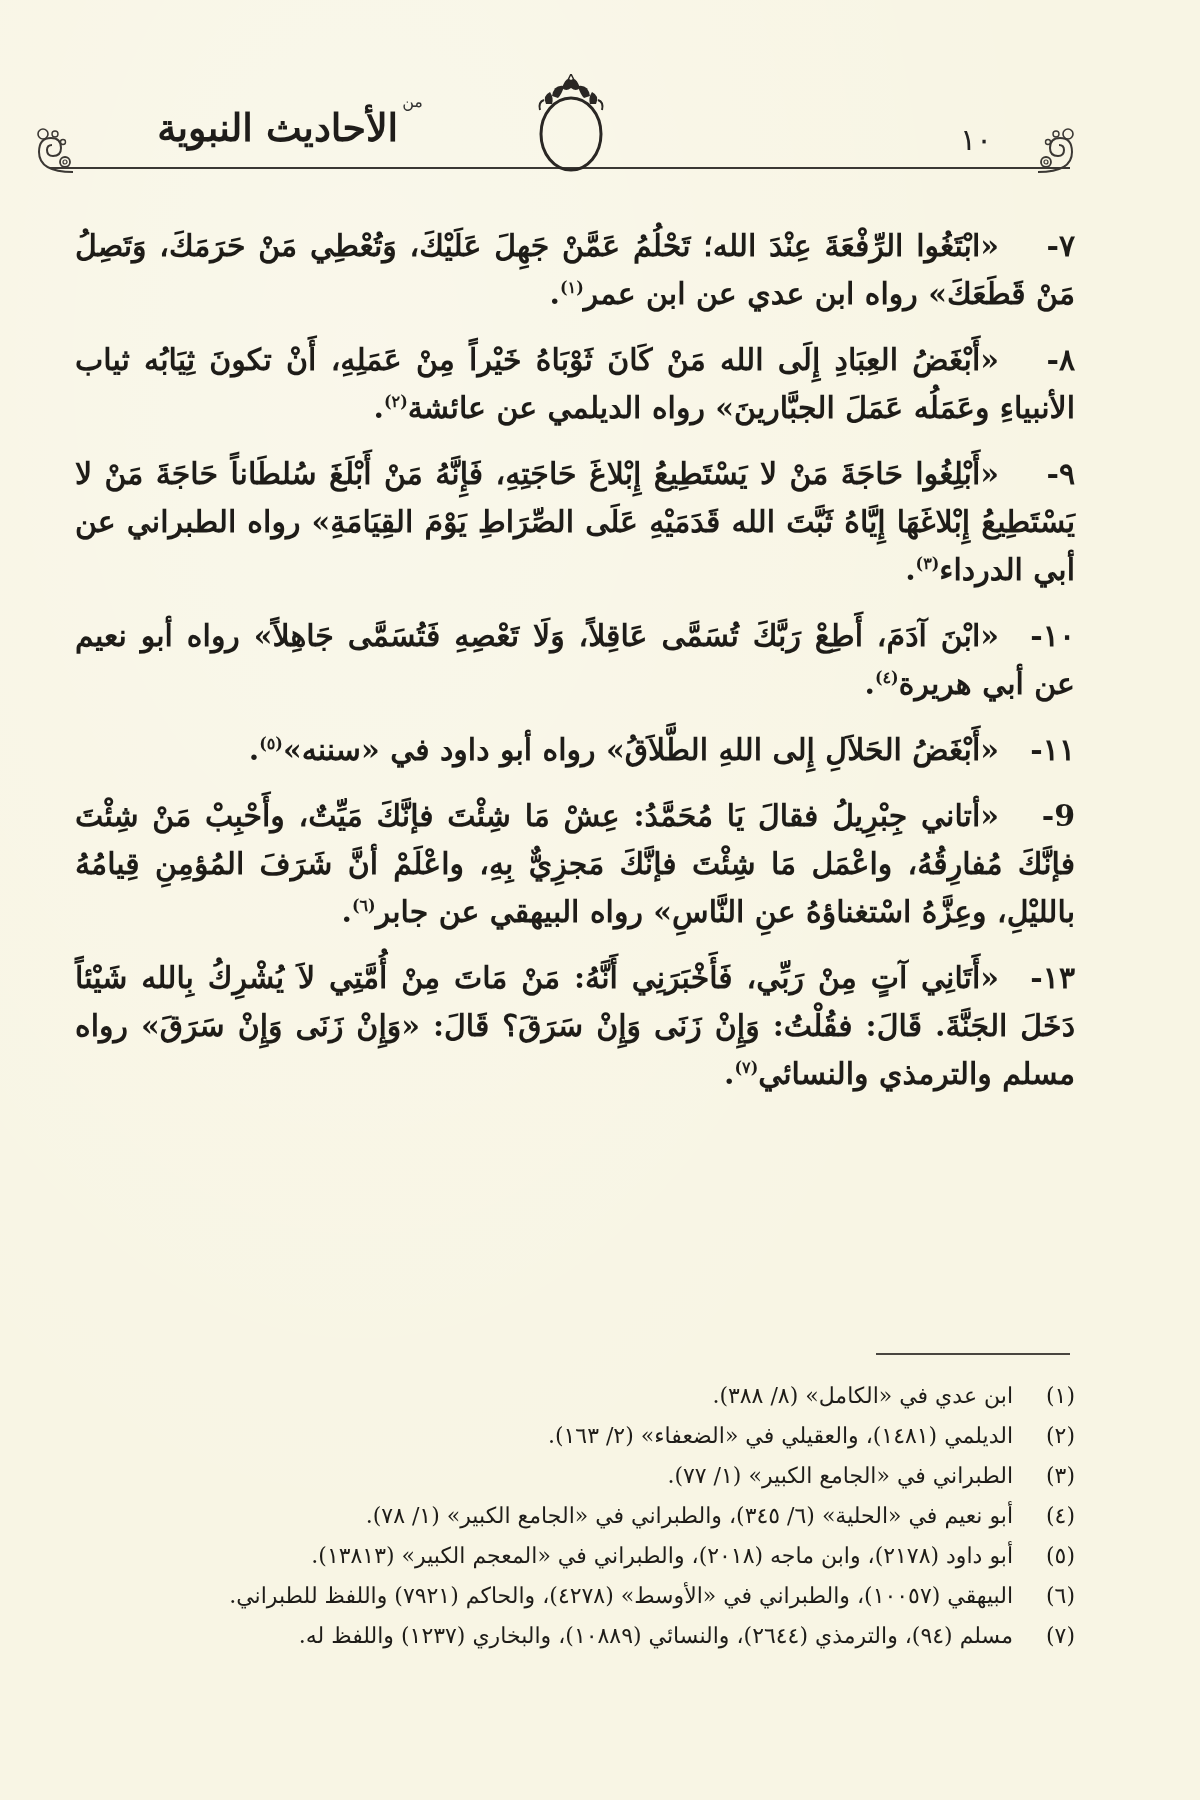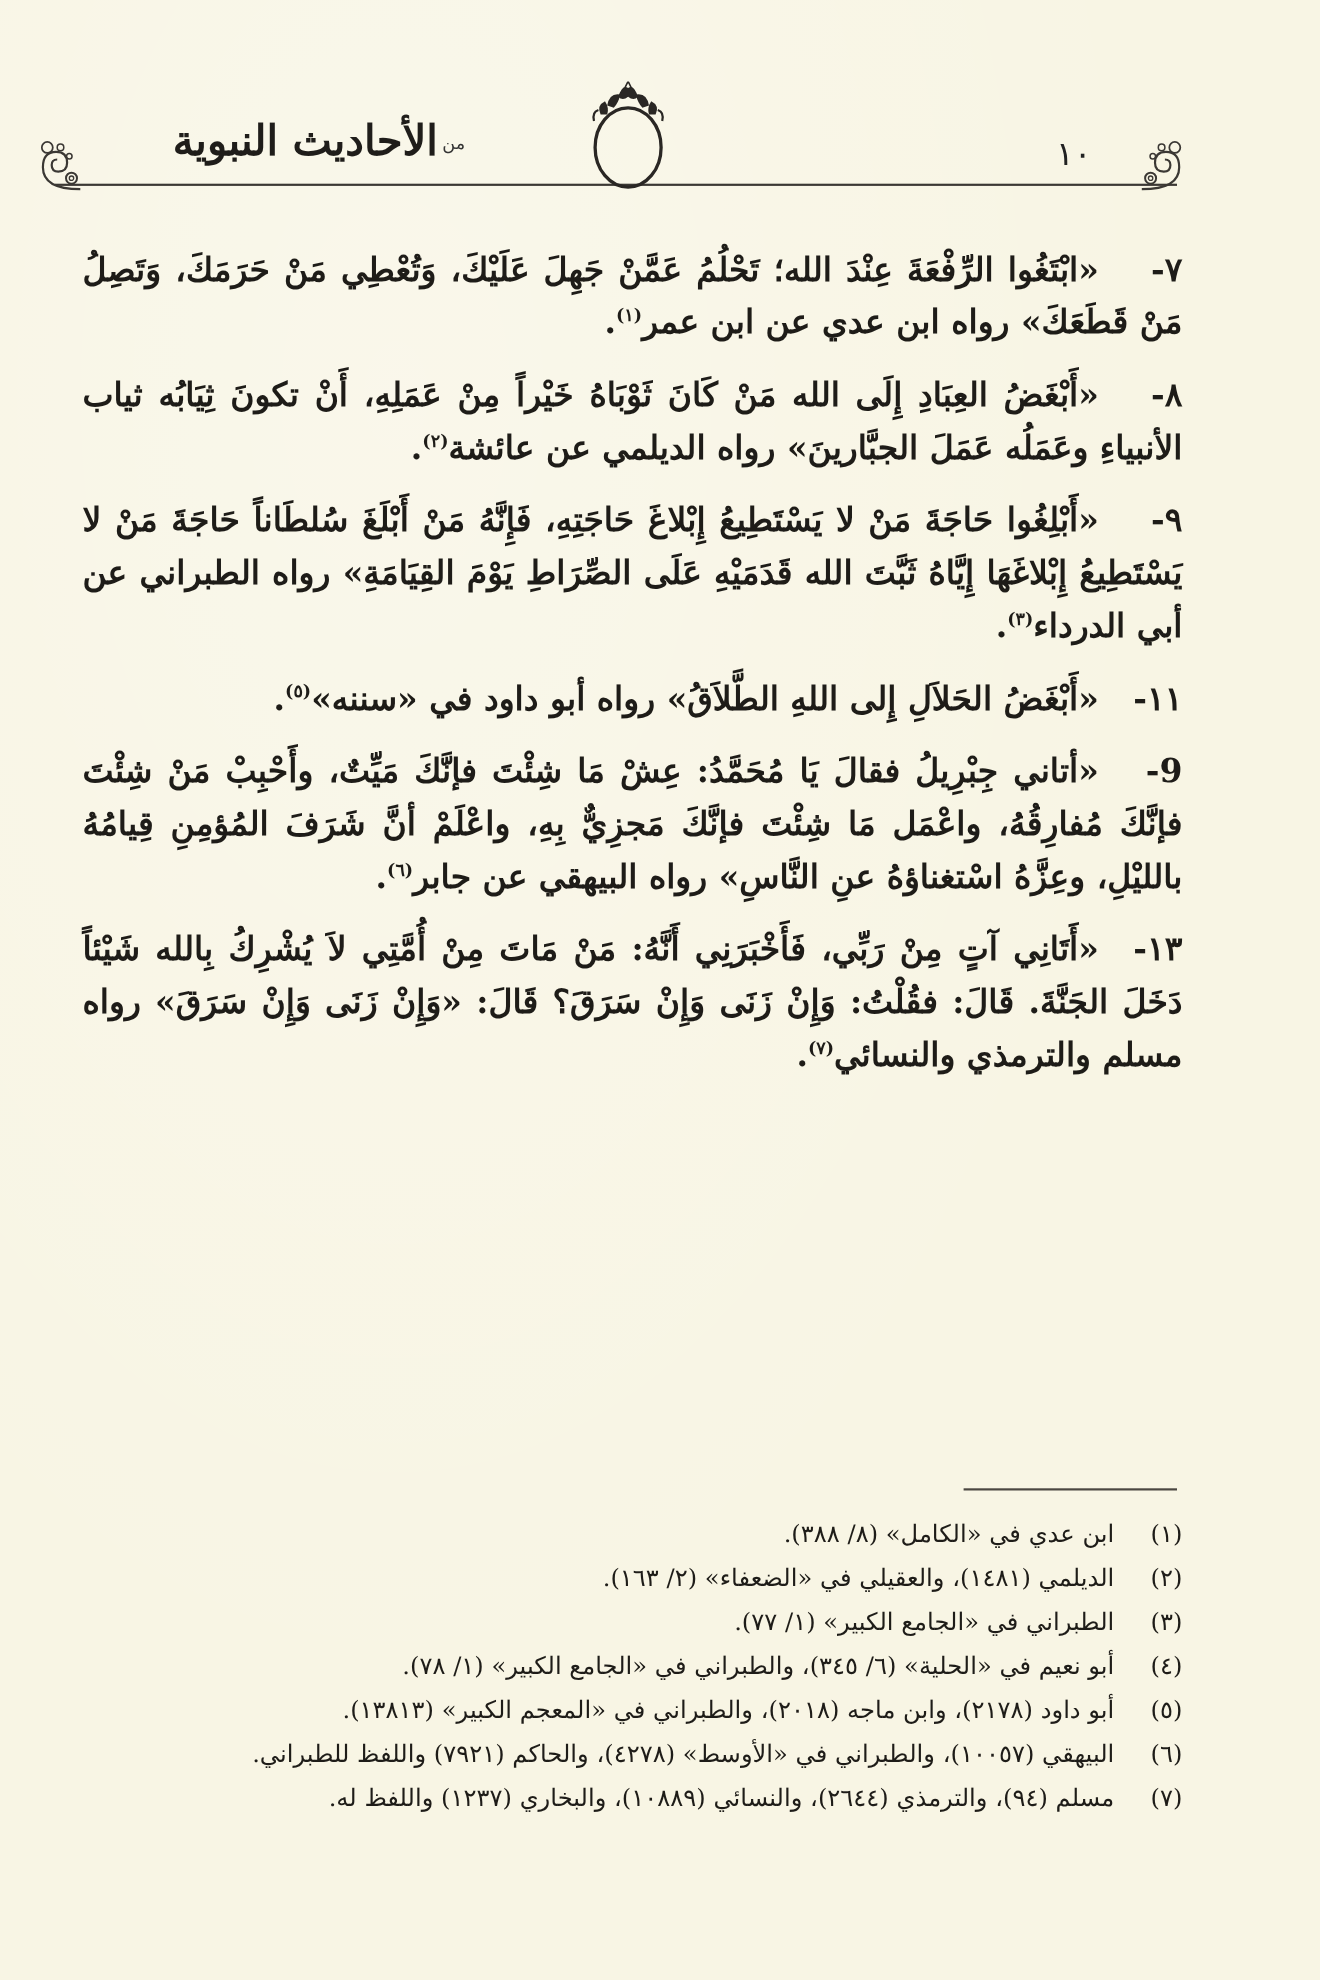--- a/index.html
+++ b/index.html
@@ -75,21 +75,21 @@
       align-items: center;
       justify-content: center;
       direction: rtl;
     }
     .running-title .prefix {
       font-family: "DejaVu Serif", serif;
       font-size: 16px;
       margin-left: 4px;
       color: #333;
       align-self: flex-start;
-      margin-top: 28px;
+      margin-top: 0;
     }
     .running-title .title-main {
       font-family: "DejaVu Serif", serif;
       font-size: 38px;
       font-weight: bold;
       letter-spacing: 0px;
       color: #1f1d1a;
       white-space: nowrap;
       margin-left: 24px;
     }
@@ -207,20 +207,23 @@
     </p>
 
     <p class="hadith">
       <span class="num">٨-</span><span>«أَبْغَضُ العِبَادِ إِلَى الله مَنْ كَانَ ثَوْبَاهُ خَيْراً مِنْ عَمَلِهِ، أَنْ تكونَ ثِيَابُه ثياب الأنبياءِ وعَمَلُه عَمَلَ الجبَّارينَ» رواه الديلمي عن عائشة</span><sup>(٢)</sup><span>.</span>
     </p>
 
     <p class="hadith">
       <span class="num">٩-</span><span>«أَبْلِغُوا حَاجَةَ مَنْ لا يَسْتَطِيعُ إِبْلاغَ حَاجَتِهِ، فَإِنَّهُ مَنْ أَبْلَغَ سُلطَاناً حَاجَةَ مَنْ لا يَسْتَطِيعُ إِبْلاغَهَا إِيَّاهُ ثَبَّتَ الله قَدَمَيْهِ عَلَى الصِّرَاطِ يَوْمَ القِيَامَةِ» رواه الطبراني عن أبي الدرداء</span><sup>(٣)</sup><span>.</span>
     </p>
 
+    <p class="hadith">
+      <span class="num">١٠-</span><span>«ابْنَ آدَمَ، أَطِعْ رَبَّكَ تُسَمَّى عَاقِلاً، وَلَا تَعْصِهِ فَتُسَمَّى جَاهِلاً» رواه أبو نعيم عن أبي هريرة</span><sup>(٤)</sup><span>.</span>
+    </p>
 
     <p class="hadith">
       <span class="num">١١-</span><span>«أَبْغَضُ الحَلاَلِ إِلى اللهِ الطَّلاَقُ» رواه أبو داود في «سننه»</span><sup>(٥)</sup><span>.</span>
     </p>
 
     <p class="hadith">
       <span class="num">9-</span><span>«أتاني جِبْرِيلُ فقالَ يَا مُحَمَّدُ: عِشْ مَا شِئْتَ فإنَّكَ مَيِّتٌ، وأَحْبِبْ مَنْ شِئْتَ فإنَّكَ مُفارِقُهُ، واعْمَل مَا شِئْتَ فإنَّكَ مَجزِيٌّ بِهِ، واعْلَمْ أنَّ شَرَفَ المُؤمِنِ قِيامُهُ بالليْلِ، وعِزَّهُ اسْتغناؤهُ عنِ النَّاسِ» رواه البيهقي عن جابر</span><sup>(٦)</sup><span>.</span>
     </p>
 
     <p class="hadith">

